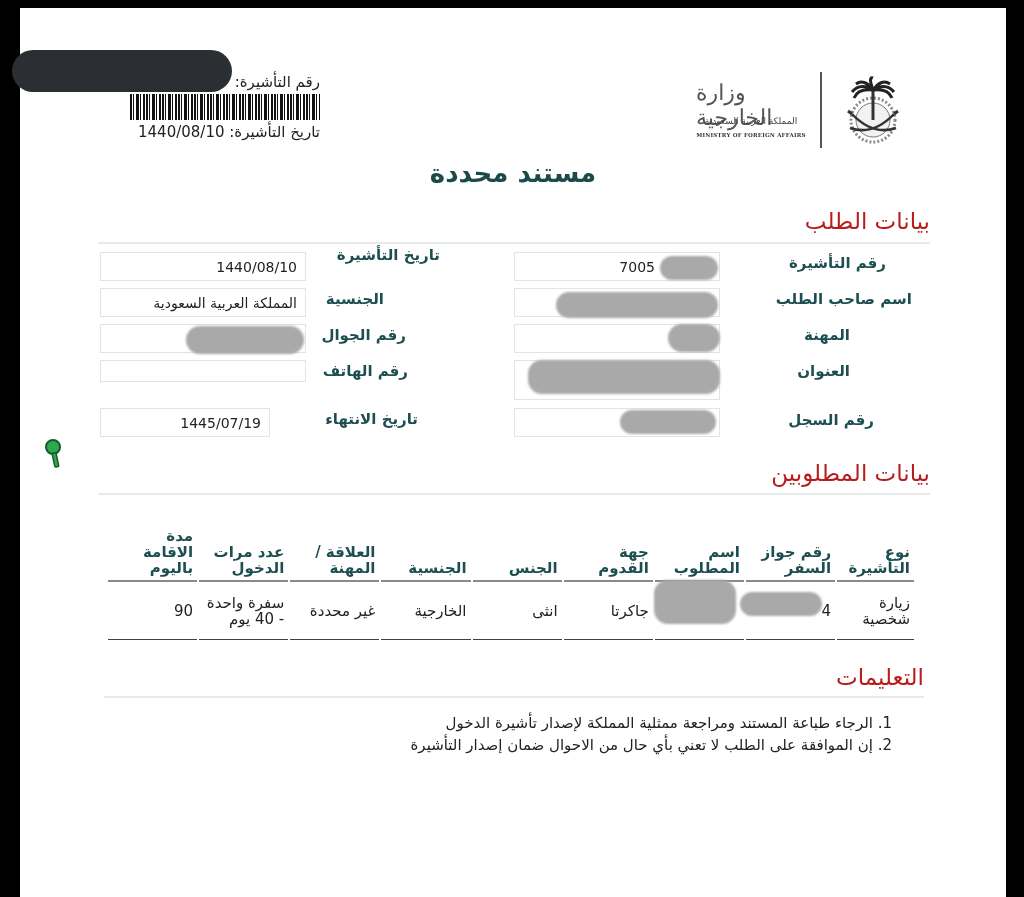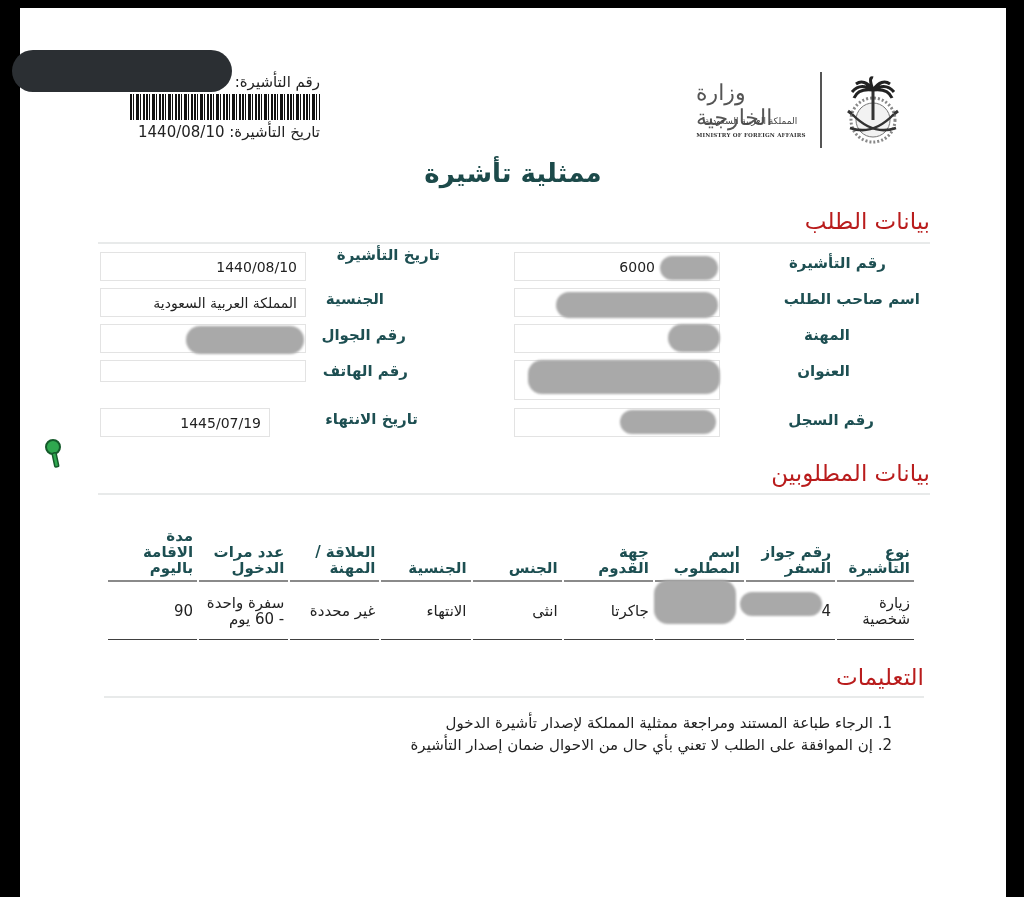--- a/index.html
+++ b/index.html
@@ -123,32 +123,32 @@
       <circle cx="35" cy="44" r="22" fill="none" stroke="#888" stroke-width="3" stroke-dasharray="2 2"></circle>
       <circle cx="35" cy="44" r="17" fill="#f2f2f2" stroke="#777" stroke-width="1"></circle>
       <rect x="33.5" y="14" width="3" height="30" fill="#333"></rect>
       <path d="M35 14 Q22 6 14 16 M35 14 Q48 6 56 16 M35 14 Q26 2 18 8 M35 14 Q44 2 52 8 M35 14 Q30 0 35 2 M35 14 Q20 12 16 22 M35 14 Q50 12 54 22" stroke="#222" stroke-width="3" fill="none"></path>
       <path d="M14 38 Q35 60 58 52" stroke="#333" stroke-width="2.5" fill="none"></path>
       <path d="M56 38 Q35 60 12 52" stroke="#333" stroke-width="2.5" fill="none"></path>
       <path d="M14 38 l-4 -3 M56 38 l4 -3" stroke="#333" stroke-width="3"></path>
     </svg>
   </div>
 
-  <div class="doc-title">ممثلية تأشيرة</div>
+  <div class="doc-title">مستند محددة</div>
 
   <div class="section-title" style="top:200px;">بيانات الطلب</div>
   <div class="section-rule" style="left:78px; width:832px; top:234px;"></div>
 
   <div>
     <span class="field-label" style="right:120px; top:246px;">رقم التأشيرة</span>
-    <div class="field-box" style="left:494px; width:206px; top:244px; padding-right:64px;">6000</div>
+    <div class="field-box" style="left:494px; width:206px; top:244px; padding-right:64px;">7005</div>
     <div class="blur" style="left:640px; top:248px; width:58px; height:24px;"></div>
   </div>
   <div>
-    <span class="field-label" style="right:86px; top:282px;text-align:right;">اسم صاحب الطلب</span>
+    <span class="field-label" style="right:94px; top:282px;text-align:right;">اسم صاحب الطلب</span>
     <div class="field-box" style="left:494px; width:206px; top:280px;"></div>
     <div class="blur" style="left:536px; top:284px; width:162px; height:26px;"></div>
   </div>
   <div>
     <span class="field-label" style="right:156px; top:318px;">المهنة</span>
     <div class="field-box" style="left:494px; width:206px; top:316px;"></div>
     <div class="blur" style="left:648px; top:316px; width:52px; height:28px;"></div>
   </div>
   <div>
     <span class="field-label" style="right:156px; top:354px;">العنوان</span>
@@ -205,23 +205,23 @@
         <th style="width:88px;">مدة الاقامة باليوم</th>
       </tr>
     </thead>
     <tbody>
       <tr>
         <td>زيارة شخصية</td>
         <td>4</td>
         <td></td>
         <td>جاكرتا</td>
         <td>انثى</td>
-        <td>الانتهاء</td>
+        <td>الخارجية</td>
         <td>غير محددة</td>
-        <td>سفرة واحدة - 60 يوم</td>
+        <td>سفرة واحدة - 40 يوم</td>
         <td>90</td>
       </tr>
     </tbody>
   </table>
   <div class="blur" style="left:720px; top:584px; width:82px; height:24px;"></div>
   <div class="blur" style="left:634px; top:572px; width:82px; height:44px;"></div>
 
   <div class="section-title" style="top:656px; right:82px;">التعليمات</div>
   <div class="section-rule" style="left:84px; width:820px; top:688px;"></div>
 

